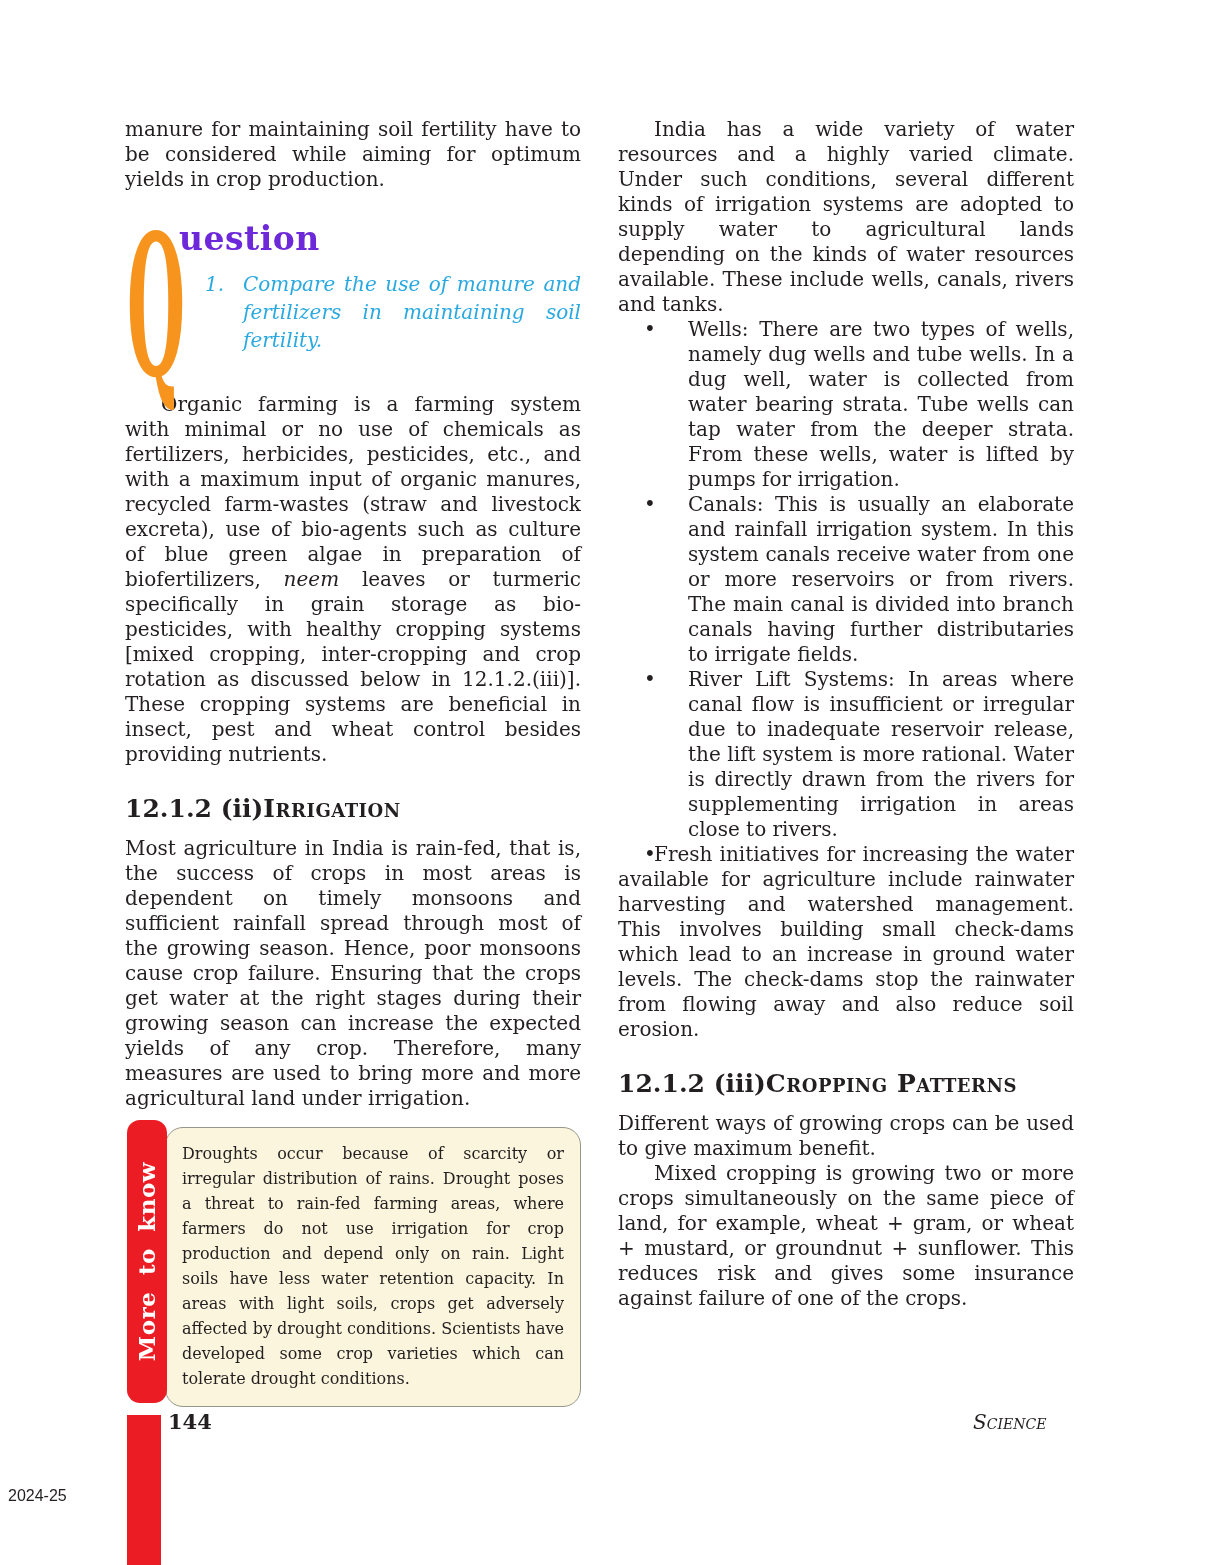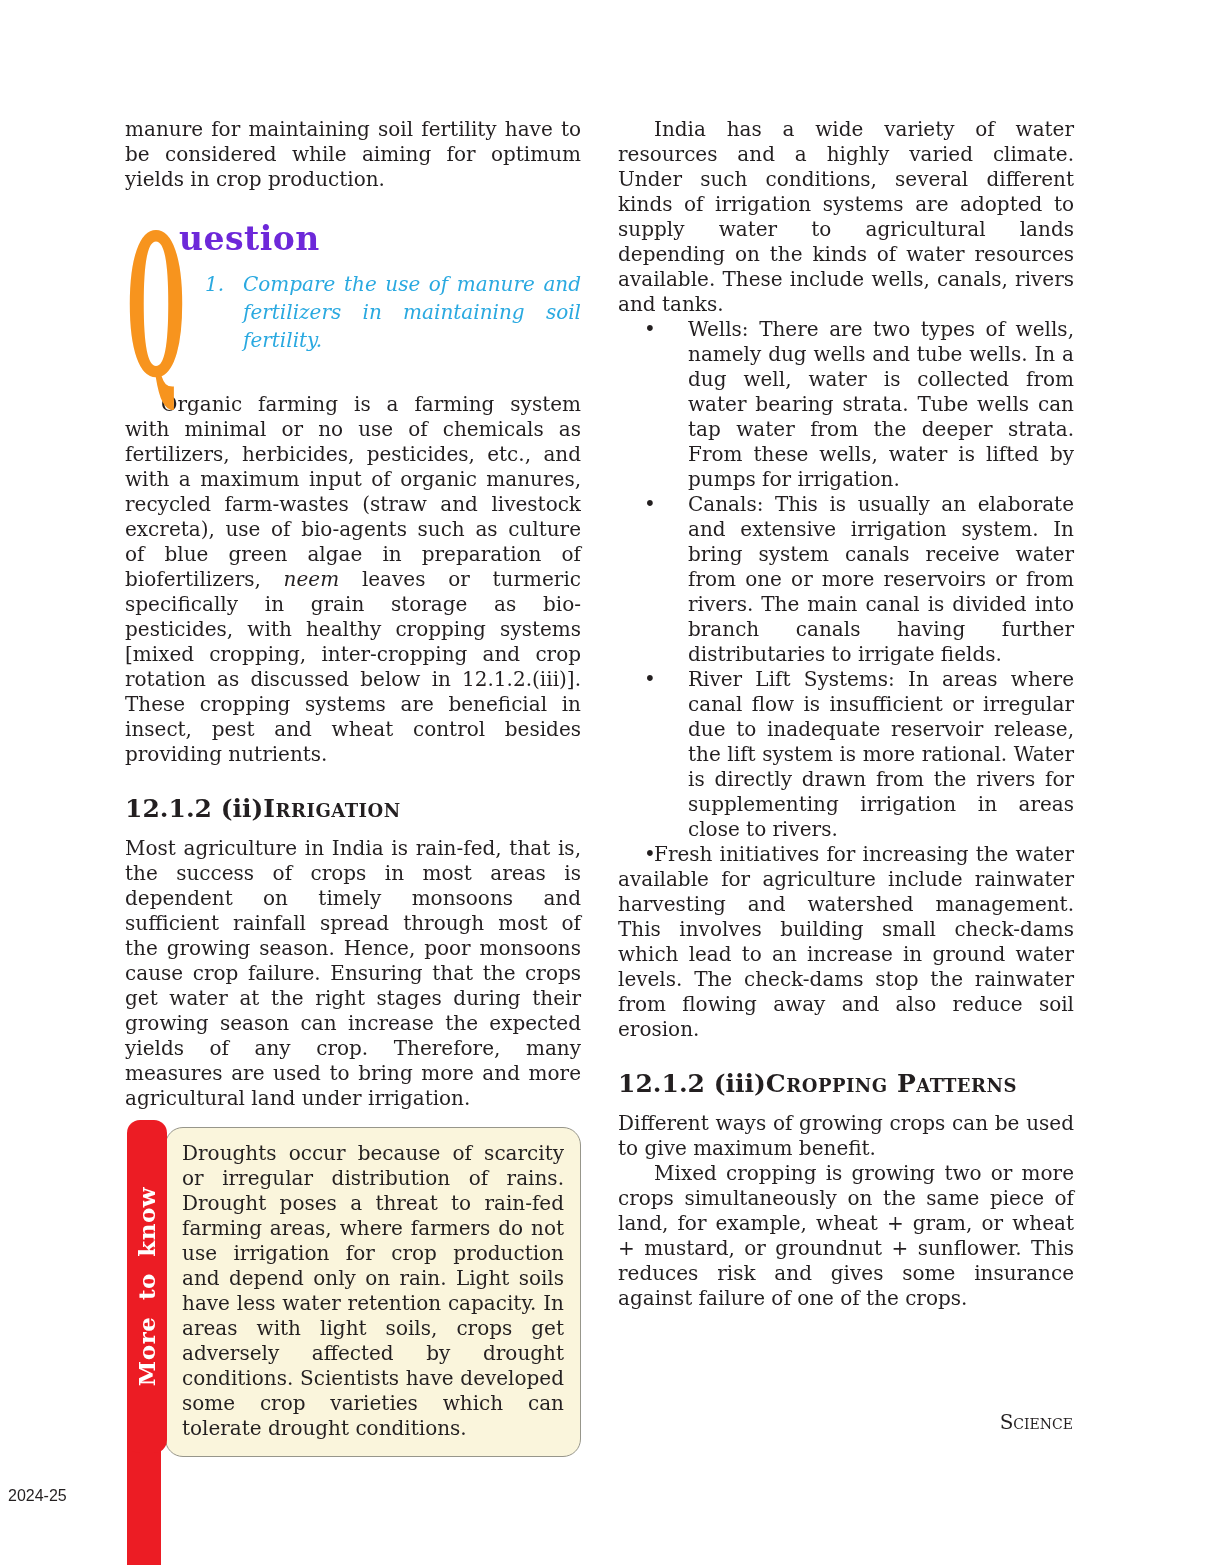--- a/index.html
+++ b/index.html
@@ -108,21 +108,21 @@
   }
   .mtk-box {
     position: relative;
     z-index: 1;
     margin-left: 38px;
     background: #FAF5DC;
     border: 1.5px solid #97968B;
     border-radius: 18px;
     padding: 13px 16px 15px 16px;
   }
-  .mtk-box .body-text { font-size: 20px; line-height: 25px; }
+  .mtk-box .body-text { font-size: 16px; line-height: 25px; }
 
   
   .bullet-list {
     list-style: none;
     margin: 0;
     padding: 0;
   }
   .bullet-item {
     position: relative;
     padding-left: 70px;
@@ -151,22 +151,22 @@
     left: 168px;
     top: 1409px;
     font-size: 21px;
     font-weight: bold;
   }
   .book-title {
     position: absolute;
     left: 973px;
     top: 1410px;
     width: 100px;
-    text-align: right;
-    font-size: 20px;
+    font-size: 20px;
+    font-style: italic;
     font-variant: small-caps;
   }
   .edition-year {
     position: absolute;
     left: 8px;
     top: 1487px;
     width: 1224px;
     text-align: left;
     font-family: "Liberation Sans", sans-serif;
     font-size: 16px;
@@ -218,21 +218,21 @@
 
       <p class="body-text indent">India has a wide variety of water resources and a highly varied climate. Under such conditions, several different kinds of irrigation systems are adopted to supply water to agricultural lands depending on the kinds of water resources available. These include wells, canals, rivers and tanks.</p>
 
       <ul class="bullet-list">
         <li class="bullet-item">
           <span class="bullet-dot">•</span>
           <span>Wells:  There are two types of wells, namely dug wells and tube wells. In a dug well, water is collected from water bearing strata. Tube wells can tap water from the deeper strata. From these wells, water is lifted by pumps for irrigation.</span>
         </li>
         <li class="bullet-item">
           <span class="bullet-dot">•</span>
-          <span>Canals: This is usually an elaborate and extensive irrigation system. In bring system canals receive water from one or more reservoirs or from rivers. The main canal is divided into branch canals having further distributaries to irrigate fields.</span>
+          <span>Canals: This is usually an elaborate and rainfall irrigation system. In this system canals receive water from one or more reservoirs or from rivers. The main canal is divided into branch canals having further distributaries to irrigate fields.</span>
         </li>
         <li class="bullet-item">
           <span class="bullet-dot">•</span>
           <span>River Lift Systems: In areas where canal flow is insufficient or irregular due to inadequate reservoir release, the lift system is more rational. Water is directly drawn from the rivers for supplementing irrigation in areas close to rivers.</span>
         </li>
         <li class="bullet-item">
           <span class="bullet-dot">•</span>
         </li>
       </ul>
 

